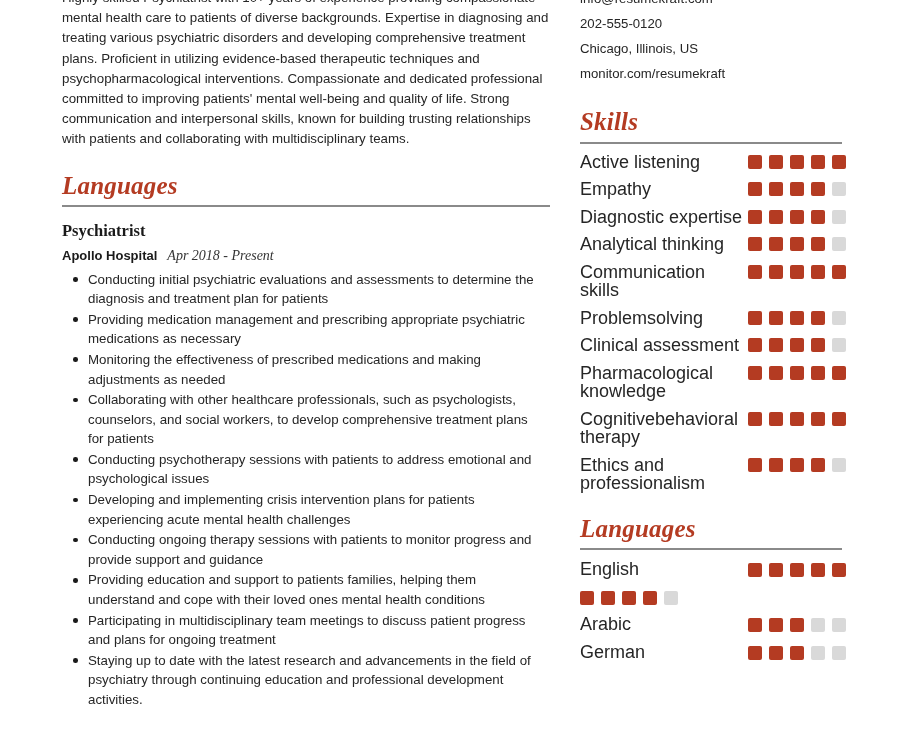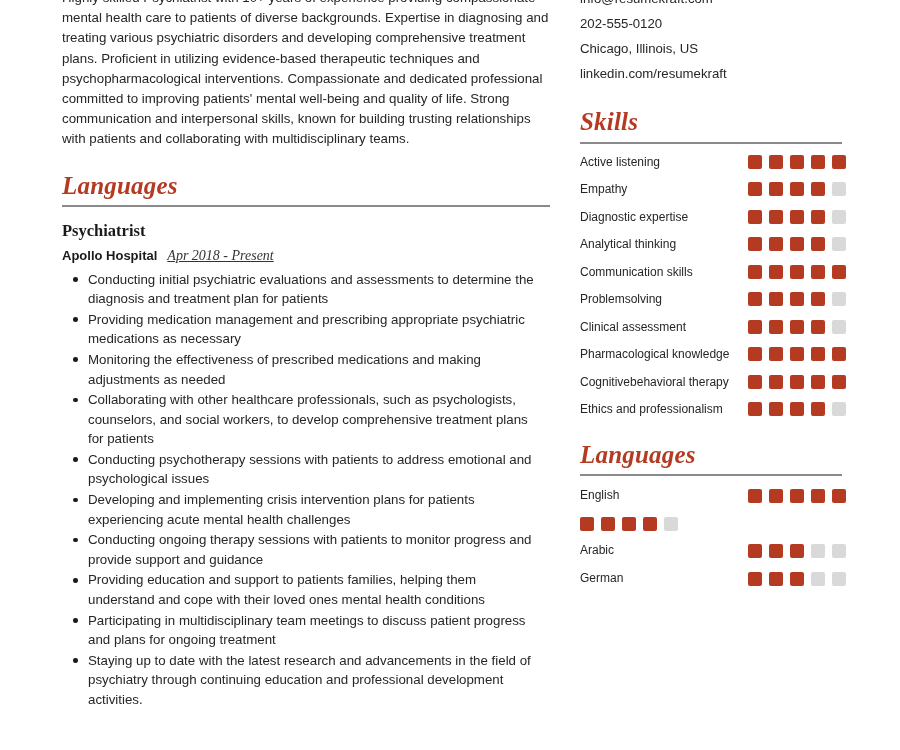--- a/index.html
+++ b/index.html
@@ -77,21 +77,20 @@
     font-weight: bold;
     font-size: 13px;
     color: #1a1a1a;
   }
   .dates {
     font-family: "Liberation Serif", serif;
     font-style: italic;
     font-size: 14px;
     color: #333333;
     margin-left: 10px;
-    text-decoration: underline;
   }
 
   ul.bullets {
     margin: 4px 0 0 0;
     padding-left: 26px;
     list-style: none;
   }
   ul.bullets li {
     position: relative;
     font-size: 13.3px;
@@ -133,21 +132,21 @@
 
   .right-section { margin-top: 22px; }
   .right-section.languages { }
 
   .rating-row {
     display: flex;
     align-items: flex-start;
     margin-top: 9px;
   }
   .rating-label {
-    font-size: 12px;
+    font-size: 18px;
     line-height: 18.5px;
     color: #262626;
     width: 168px;
     flex: 0 0 168px;
     padding-right: 0;
     box-sizing: border-box;
   }
   .rating-squares {
     display: flex;
     gap: 7px;
@@ -197,21 +196,21 @@
       </div>
     </div>
   </div>
 
   <div class="right-col">
 
     <ul class="contact-list" id="contact-list">
         <li>info@resumekraft.com</li>
         <li>202-555-0120</li>
         <li>Chicago, Illinois, US</li>
-        <li>linkedin.com/resumekraft</li>
+        <li>monitor.com/resumekraft</li>
       </ul>
 
     <div class="right-section">
       <h2 class="section-heading">Skills</h2>
       <hr class="heading-rule">
       <div id="skills-rows">
           <div class="rating-row ">
             <div class="rating-label">Active listening</div>
             <div class="rating-squares">
               <span class="sq on"></span>

